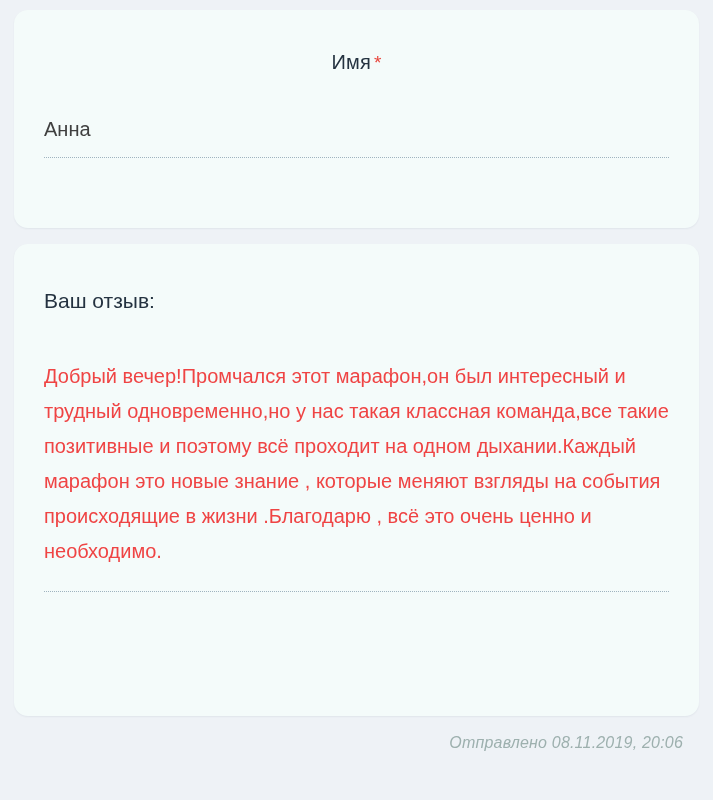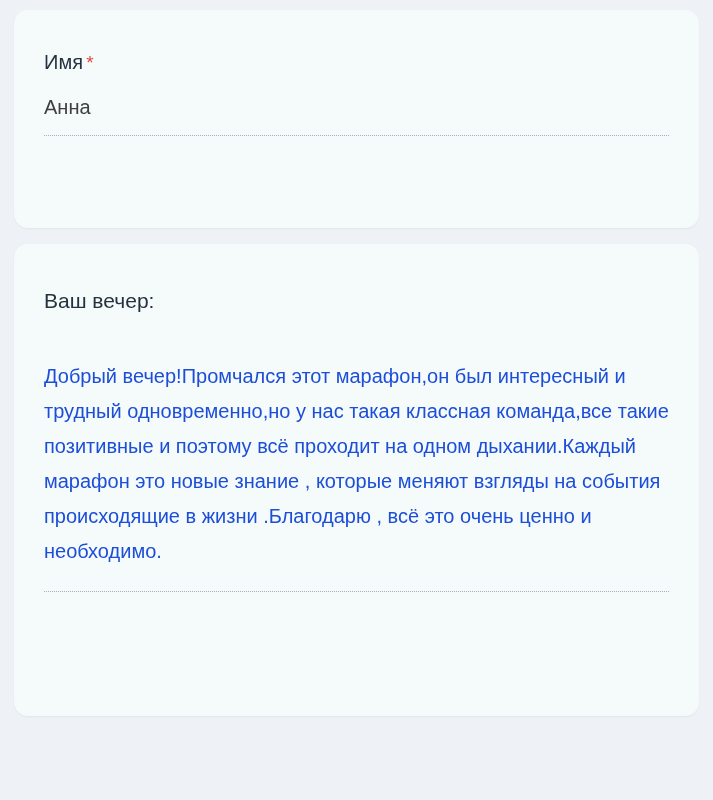--- a/index.html
+++ b/index.html
@@ -34,22 +34,23 @@
   
   .card-name {
     margin-top: 10px;
     padding: 40px 30px 30px 30px;
     height: 218px;
   }
   .field-label {
     font-size: 20px;
     color: #243240;
     letter-spacing: 0.1px;
-    margin: 0 0 20px 0;
+    margin: 0 0 42px 0;
     line-height: 1.2;
+    text-align: center;
   }
   .required-star {
     color: #e8453c;
     font-size: 19px;
     margin-left: 3px;
   }
   .field-value-wrap {
     position: relative;
   }
   .field-value {
@@ -73,21 +74,21 @@
   }
   .review-title {
     font-size: 21px;
     color: #243240;
     margin: 0 0 46px 0;
     line-height: 1.2;
   }
   .review-text {
     font-size: 20px;
     line-height: 35px;
-    color: #1d4ed8;
+    color: #ef4444;
     margin: 0;
     padding-bottom: 22px;
     white-space: pre-line;
   }
 
   
   .footer {
     margin-top: 18px;
     text-align: right;
     padding-right: 16px;
@@ -108,21 +109,24 @@
     <div class="field-label">
       <span>Имя</span><span class="required-star">*</span>
     </div>
     <div class="field-value-wrap">
       <span class="field-value" placeholder="Имя">Анна</span>
       <div class="dotted-rule"></div>
     </div>
   </div>
 
   <div class="card card-review">
-    <div class="review-title">Ваш вечер:</div>
+    <div class="review-title">Ваш отзыв:</div>
     <div class="field-value-wrap">
       <div class="review-text" placeholder="Ваш отзыв:">Добрый вечер!Промчался этот марафон,он был интересный и трудный одновременно,но у нас такая классная команда,все такие позитивные и поэтому всё проходит на одном дыхании.Каждый марафон это новые знание , которые меняют взгляды на события происходящие в жизни .Благодарю , всё это очень ценно и необходимо.</div>
       <div class="dotted-rule"></div>
     </div>
   </div>
 
+  <div class="footer">
+    <span class="sent-stamp">Отправлено 08.11.2019, 20:06</span>
+  </div>
 
 </div>
 
 </body></html>

